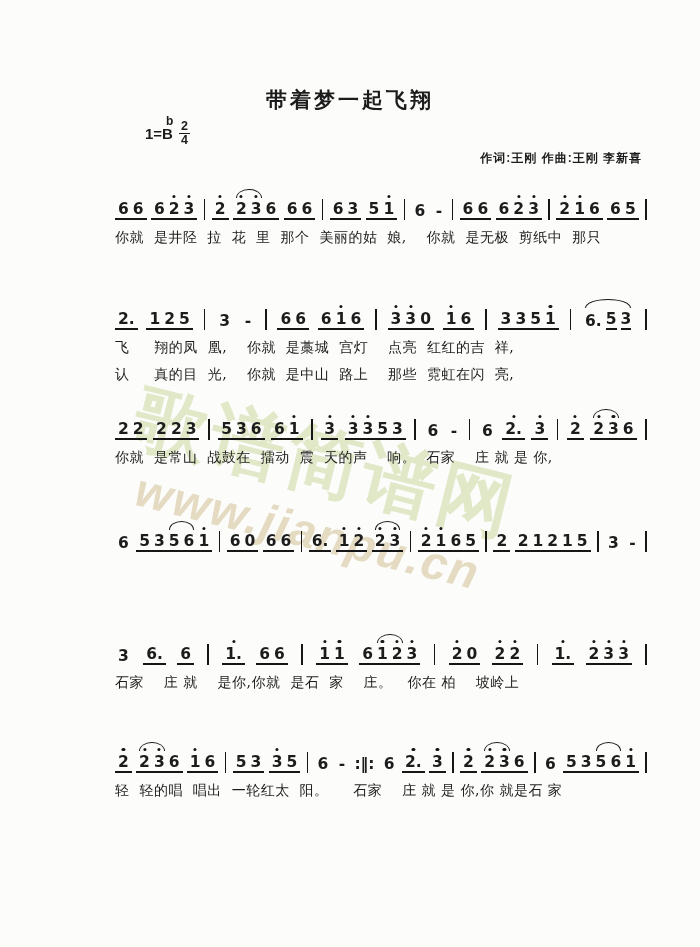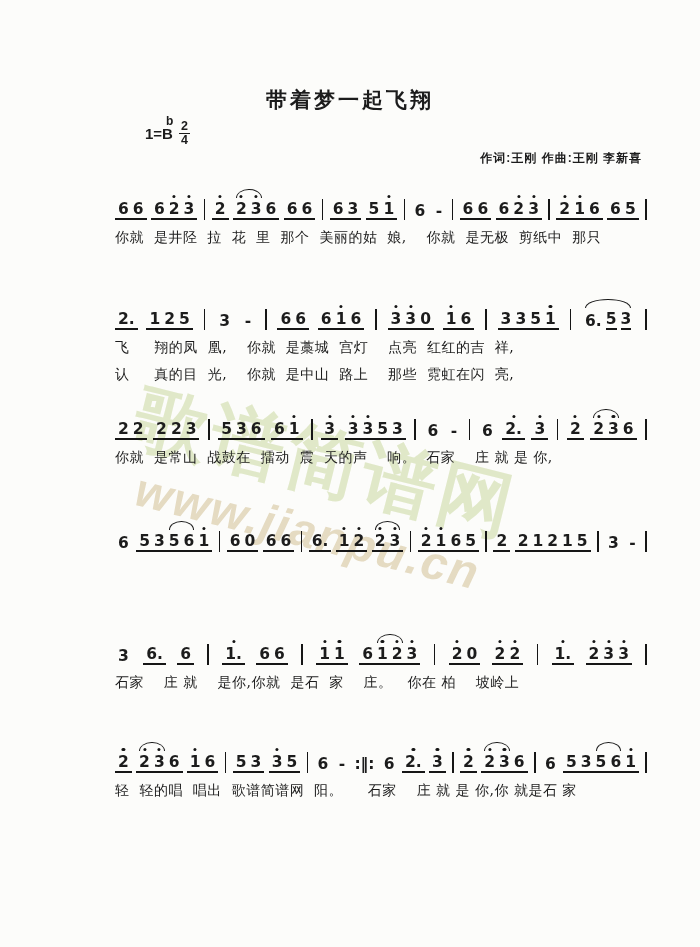--- a/index.html
+++ b/index.html
@@ -462,15 +462,15 @@
           <span class="nt u2">5</span>
           <span class="nt u2">3</span>
           <span class="slur">
             <span class="nt u2">5</span>
             <span class="nt u2">6</span>
           </span>
           <span class="nt"><i class="od"></i>1</span>
         </span>
         <span class="bar"></span>
       </div>
-      <div class="lyric">轻  轻的唱  唱出  歌谱简谱网  阳。     石家    庄 就 是 你,你 就是石 家</div>
+      <div class="lyric">轻  轻的唱  唱出  一轮红太  阳。     石家    庄 就 是 你,你 就是石 家</div>
     </div>
   </div>
 
 </body></html>

